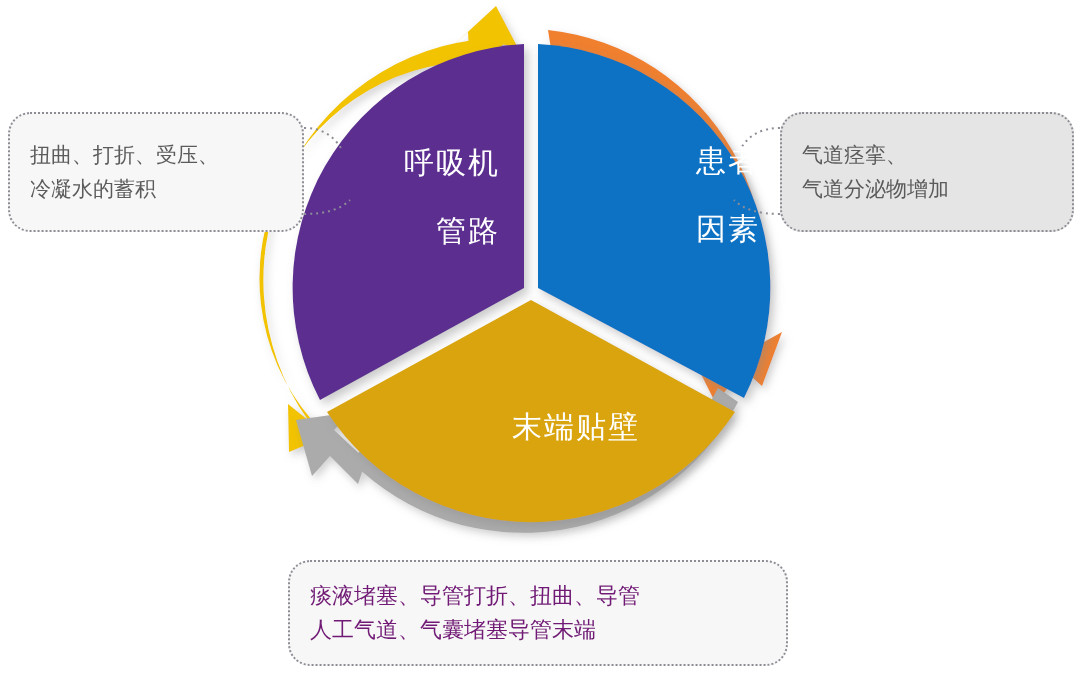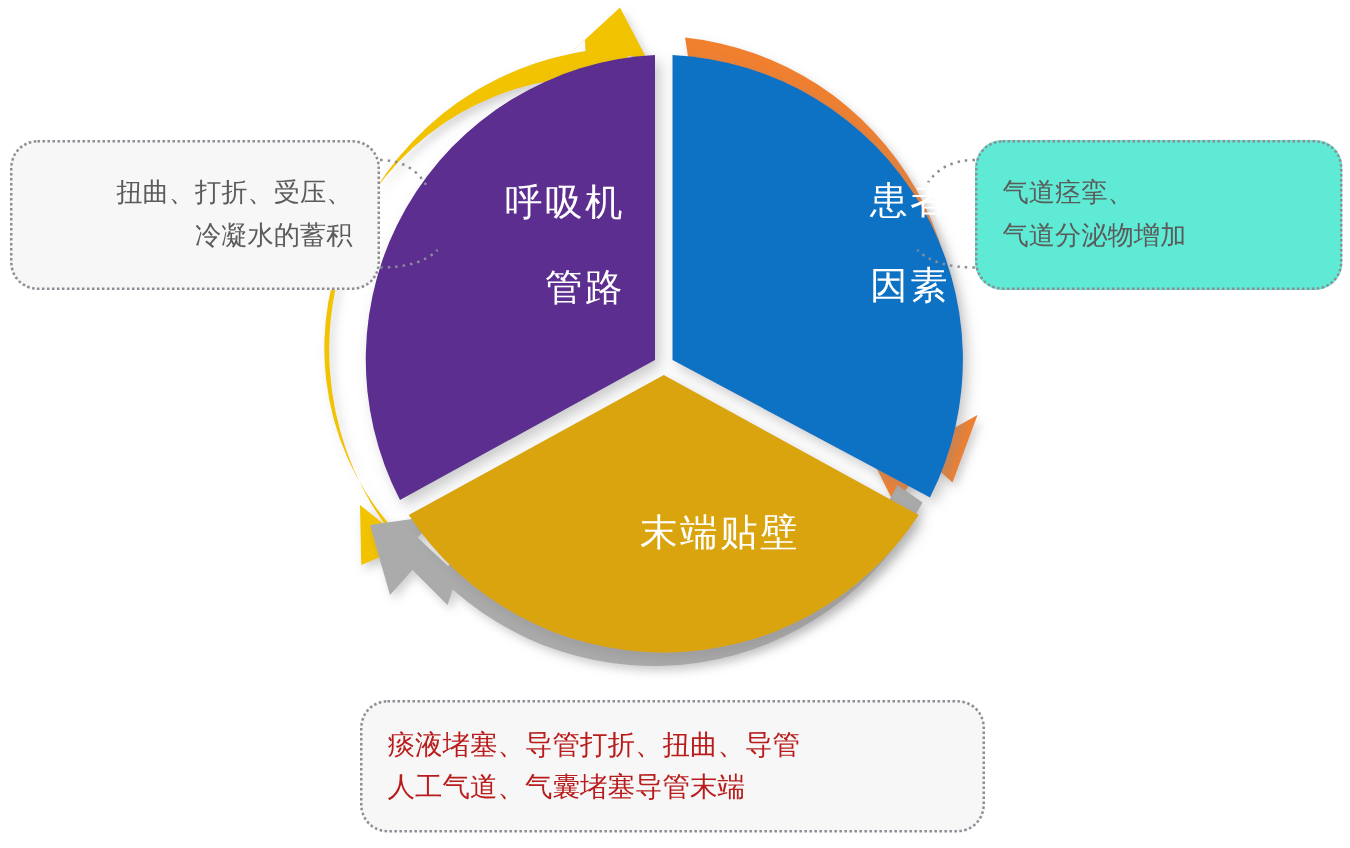--- a/index.html
+++ b/index.html
@@ -190,28 +190,28 @@
 
   <div class="seg-label" id="label-patient-factors">
     <span class="line">患者</span>
     <span class="line">因素</span>
   </div>
 
   <div class="seg-label" id="label-artificial-airway">
     <span class="line">末端贴壁</span>
   </div>
 
-  <div class="callout" id="callout-left" style="background: rgb(247, 247, 247); border-color: rgb(141, 141, 150); color: rgb(91, 91, 91); text-align: right;">
+  <div class="callout" id="callout-left" style="background: rgb(247, 247, 247); border-color: rgb(141, 141, 150); color: rgb(91, 91, 91);">
     <span class="ctext">扭曲、打折、受压、</span>
     <span class="ctext">冷凝水的蓄积</span>
   </div>
 
-  <div class="callout" id="callout-right" style="background: #5eead4; border-color: rgb(141, 141, 150); color: rgb(91, 91, 91);">
+  <div class="callout" id="callout-right" style="background: #e5e5e5; border-color: rgb(141, 141, 150); color: rgb(91, 91, 91);">
     <span class="ctext">气道痉挛、</span>
     <span class="ctext">气道分泌物增加</span>
   </div>
 
-  <div class="callout" id="callout-bottom" style="background: rgb(247, 247, 247); border-color: rgb(141, 141, 150); color: #b91c1c;">
+  <div class="callout" id="callout-bottom" style="background: rgb(247, 247, 247); border-color: rgb(141, 141, 150); color: #701a75;">
     <span class="ctext">痰液堵塞、导管打折、扭曲、导管</span>
     <span class="ctext">人工气道、气囊堵塞导管末端</span>
   </div>
 
 </div>
 
 </body></html>

